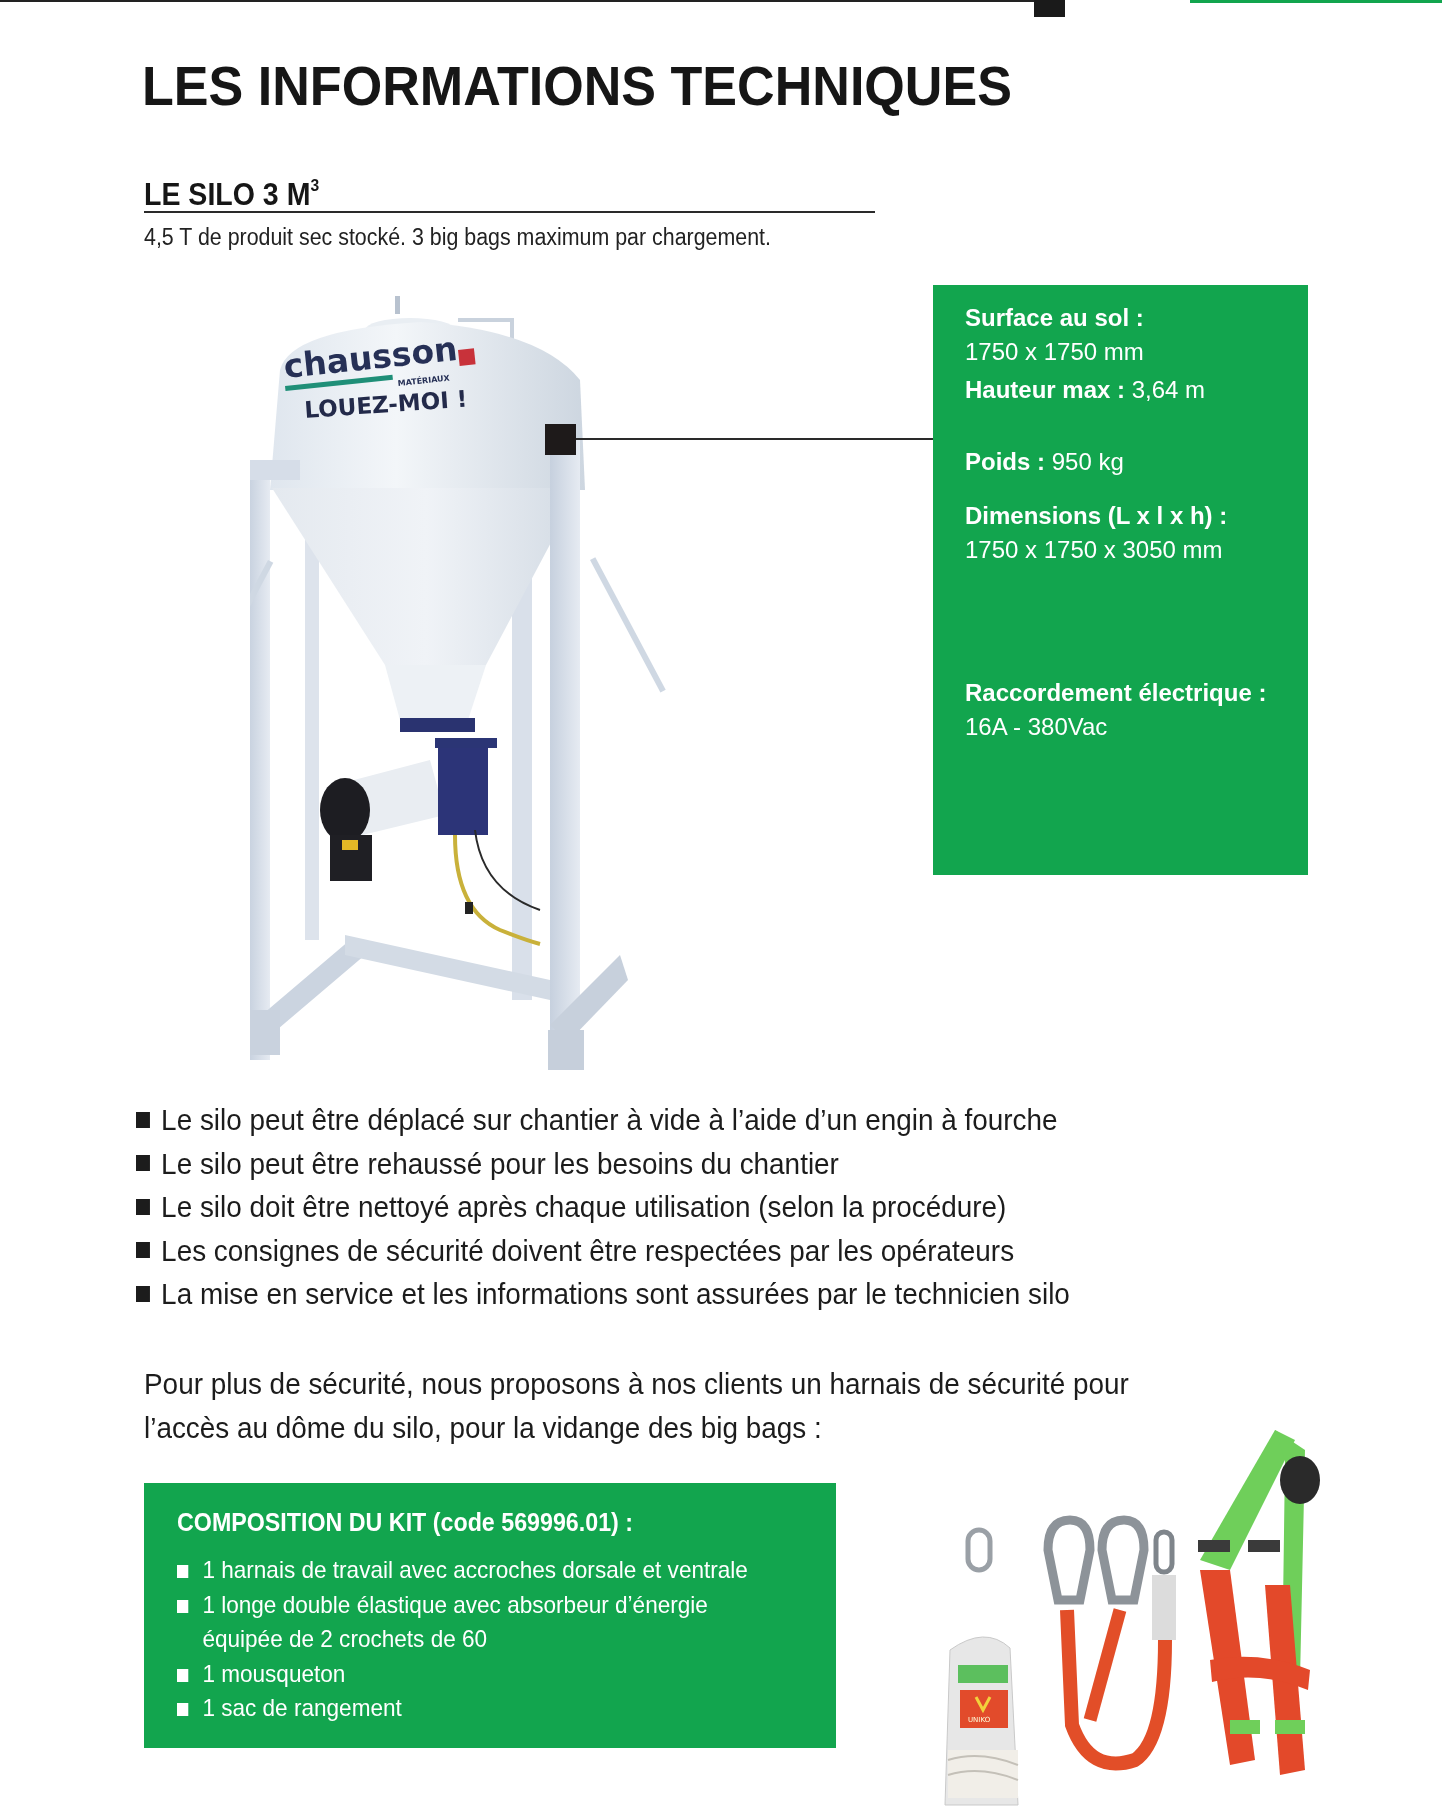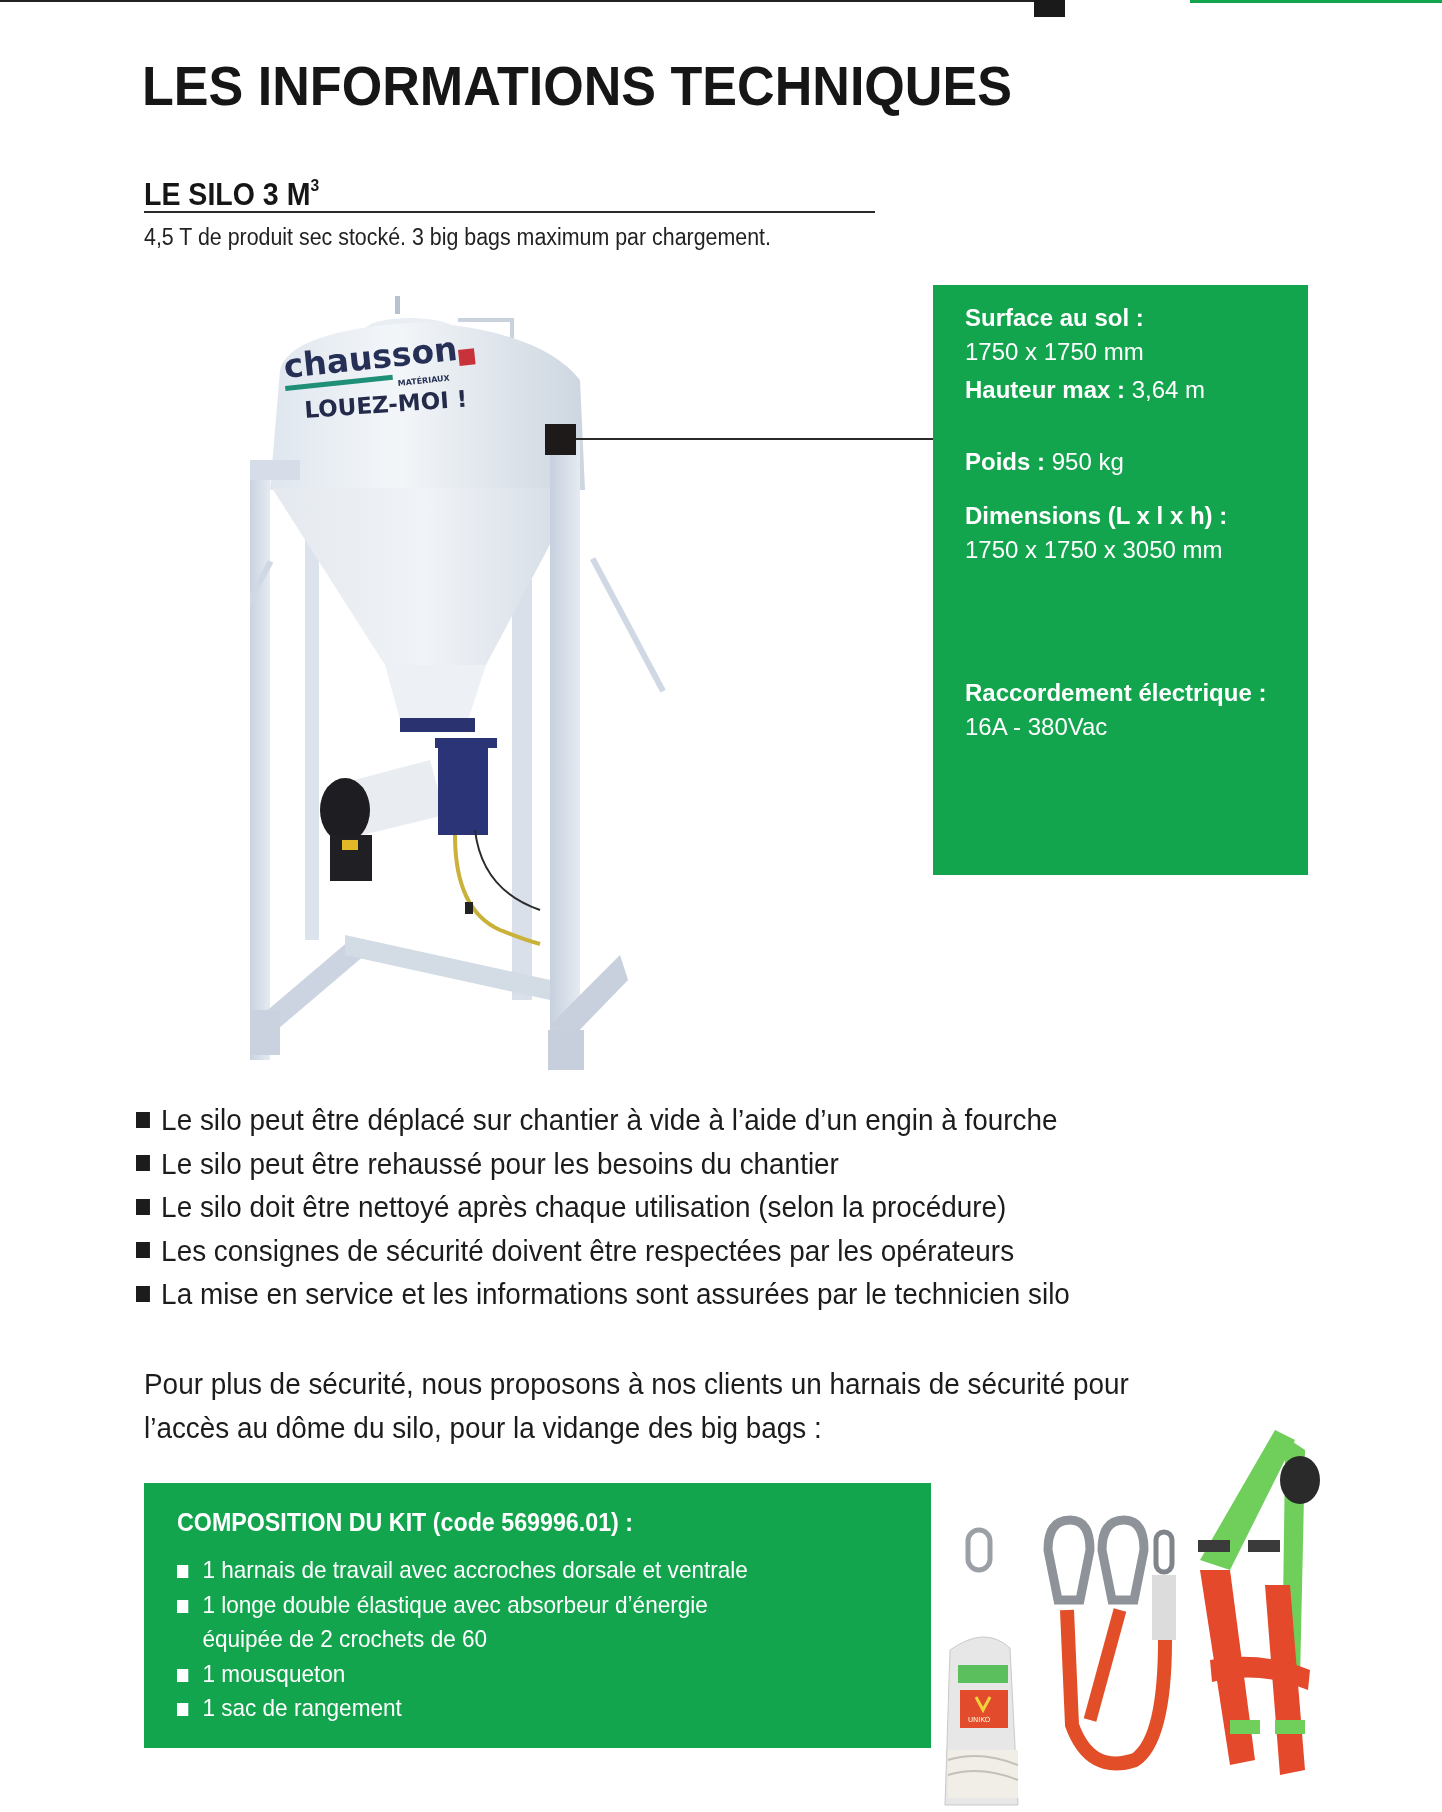--- a/index.html
+++ b/index.html
@@ -42,21 +42,21 @@
   .spec-6 { position: absolute; top: 494px; left: 32px; }
 
   .bullets { position: absolute; left: 128px; top: 1090px; margin: 8px; padding: 0; list-style: none; }
   .bullets li { font-size: 30px; line-height: 43.5px; color: #1c1c1c; white-space: nowrap;
                 display: flex; align-items: center; transform: scaleX(0.93); transform-origin: left center; }
   .bullets .sq { display: inline-block; width: 15px; height: 16px; background: #1c1c1c; margin-right: 12px; flex: none; }
 
   .intro { position: absolute; left: 144px; top: 1362px; width: 1160px; font-size: 30px; line-height: 44px; color: #1c1c1c;
            margin: 0; transform: scaleX(0.93); transform-origin: left top; }
 
-  .kit-box { position: absolute; left: 144px; top: 1483px; width: 787px; height: 265px; background: #12a54e; color: #fff;
+  .kit-box { position: absolute; left: 144px; top: 1483px; width: 692px; height: 265px; background: #12a54e; color: #fff;
              box-sizing: border-box; padding: 22px 0 0 33px; }
   .kit-title { margin: 0; font-size: 25px; font-weight: bold; line-height: 34px; white-space: nowrap;
                transform: scaleX(0.93); transform-origin: left top; }
   .kit-list { list-style: none; margin: 14px 8px 0 0; padding: 0; }
   .kit-list li { font-size: 24px; line-height: 34.5px; position: relative; padding-left: 27px; white-space: nowrap;
                  transform: scaleX(0.94); transform-origin: left top; }
   .kit-list li .sq { position: absolute; left: 0; top: 12px; width: 12px; height: 13px; background: #fff; }
 
   .harness { position: absolute; left: 930px; top: 1420px; width: 410px; height: 392px; }
 </style>

